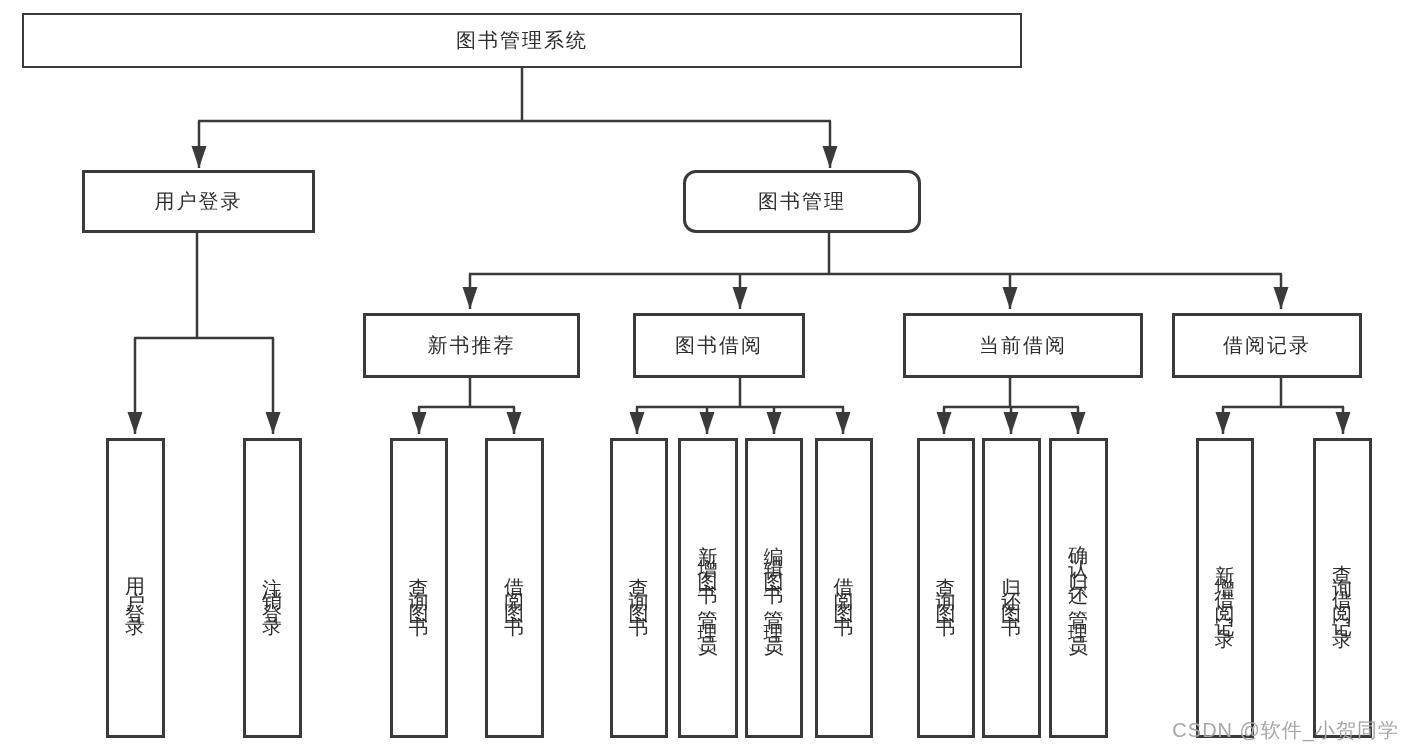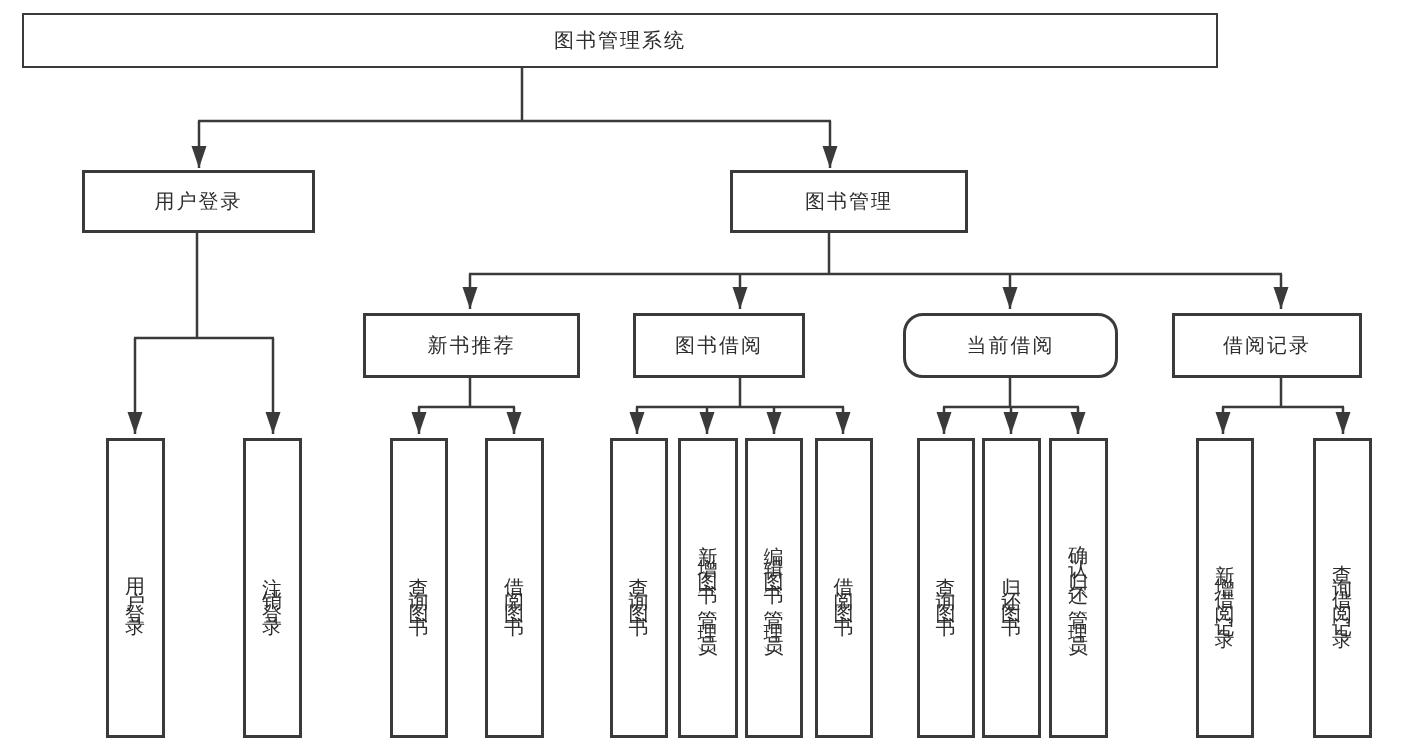--- a/index.html
+++ b/index.html
@@ -23,21 +23,21 @@
     border: 3px solid #3a3a3a;
     color: #2d2d2d;
     display: flex;
     align-items: center;
     justify-content: center;
     font-size: 20px;
     letter-spacing: 2px;
     text-align: center;
     white-space: nowrap;
   }
-  .node.root { border-width: 2px; left: 22px; top: 13px; width: 1196px; height: 55px; }
+  .node.root { border-width: 2px; left: 22px; top: 13px; width: 1000px; height: 55px; }
   .node.lv2 { top: 170px; height: 63px; }
   .node.lv3 { top: 313px; height: 65px; }
   .node.leaf {
     top: 438px;
     height: 300px;
     writing-mode: vertical-rl;
     text-orientation: mixed;
     letter-spacing: 13px;
     white-space: normal;
     line-height: 1.0;
@@ -96,39 +96,40 @@
     <line x1="1011" y1="407" x2="1011" y2="434" stroke="#3a3a3a" stroke-width="2.5" marker-end="url(#arw)"></line>
     <line x1="1078" y1="407" x2="1078" y2="434" stroke="#3a3a3a" stroke-width="2.5" marker-end="url(#arw)"></line>
 
     <line x1="1223" y1="407" x2="1223" y2="434" stroke="#3a3a3a" stroke-width="2.5" marker-end="url(#arw)"></line>
     <line x1="1343" y1="407" x2="1343" y2="434" stroke="#3a3a3a" stroke-width="2.5" marker-end="url(#arw)"></line>
   </svg>
 
   <div class="node root">图书管理系统</div>
 
   <div class="node lv2" style="left:82px; width:233px;">用户登录</div>
-  <div class="node lv2" style="left:730px; width:238px;">图书管理</div>
+  <div class="node lv2" style="left:683px; width:238px;border-radius:13px;">图书管理</div>
 
   <div class="node lv3" style="left:363px; width:217px;">新书推荐</div>
   <div class="node lv3" style="left:633px; width:172px;text-align:right;">图书借阅</div>
-  <div class="node lv3" style="left:903px; width:215px;border-radius:20px;">当前借阅</div>
+  <div class="node lv3" style="left:903px; width:240px;">当前借阅</div>
   <div class="node lv3" style="left:1172px; width:190px;">借阅记录</div>
 
   <div class="node leaf" style="left:106px; width:59px;">用户登录</div>
   <div class="node leaf" style="left:243px; width:59px;">注销登录</div>
 
   <div class="node leaf" style="left:390px; width:58px;">查询图书</div>
   <div class="node leaf" style="left:485px; width:59px;">借阅图书</div>
 
   <div class="node leaf" style="left:610px; width:58px;">查询图书</div>
   <div class="node leaf" style="left:678px; width:60px;">新增图书（管理员）</div>
   <div class="node leaf" style="left:745px; width:58px;">编辑图书（管理员）</div>
   <div class="node leaf" style="left:815px; width:58px;">借阅图书</div>
 
   <div class="node leaf" style="left:917px; width:58px;">查询图书</div>
   <div class="node leaf" style="left:982px; width:59px;">归还图书</div>
   <div class="node leaf" style="left:1049px; width:59px;">确认归还（管理员）</div>
 
   <div class="node leaf" style="left:1196px; width:58px;">新增借阅记录</div>
   <div class="node leaf" style="left:1313px; width:59px;">查询借阅记录</div>
 
+  <div class="watermark">CSDN @软件_小贺同学</div>
 
 </div>
 
 </body></html>

